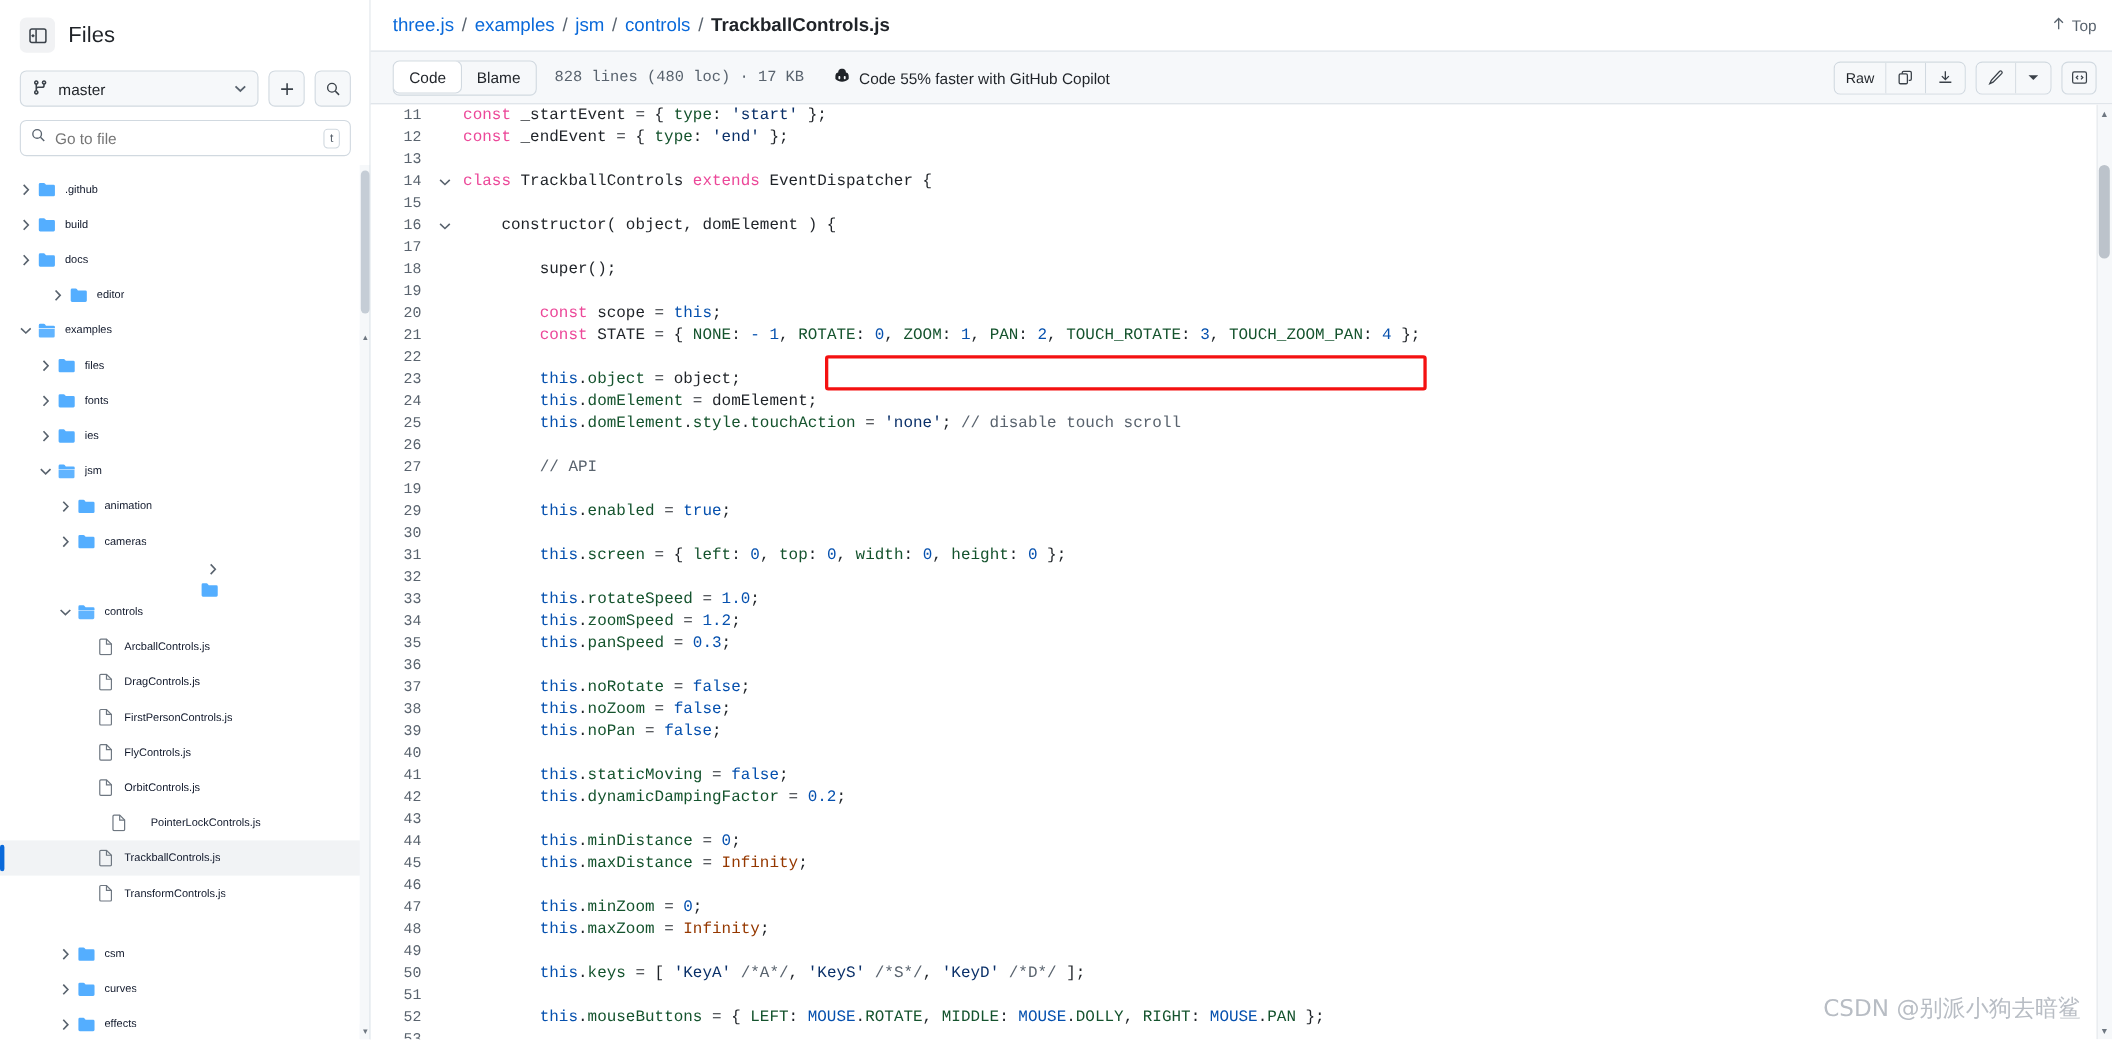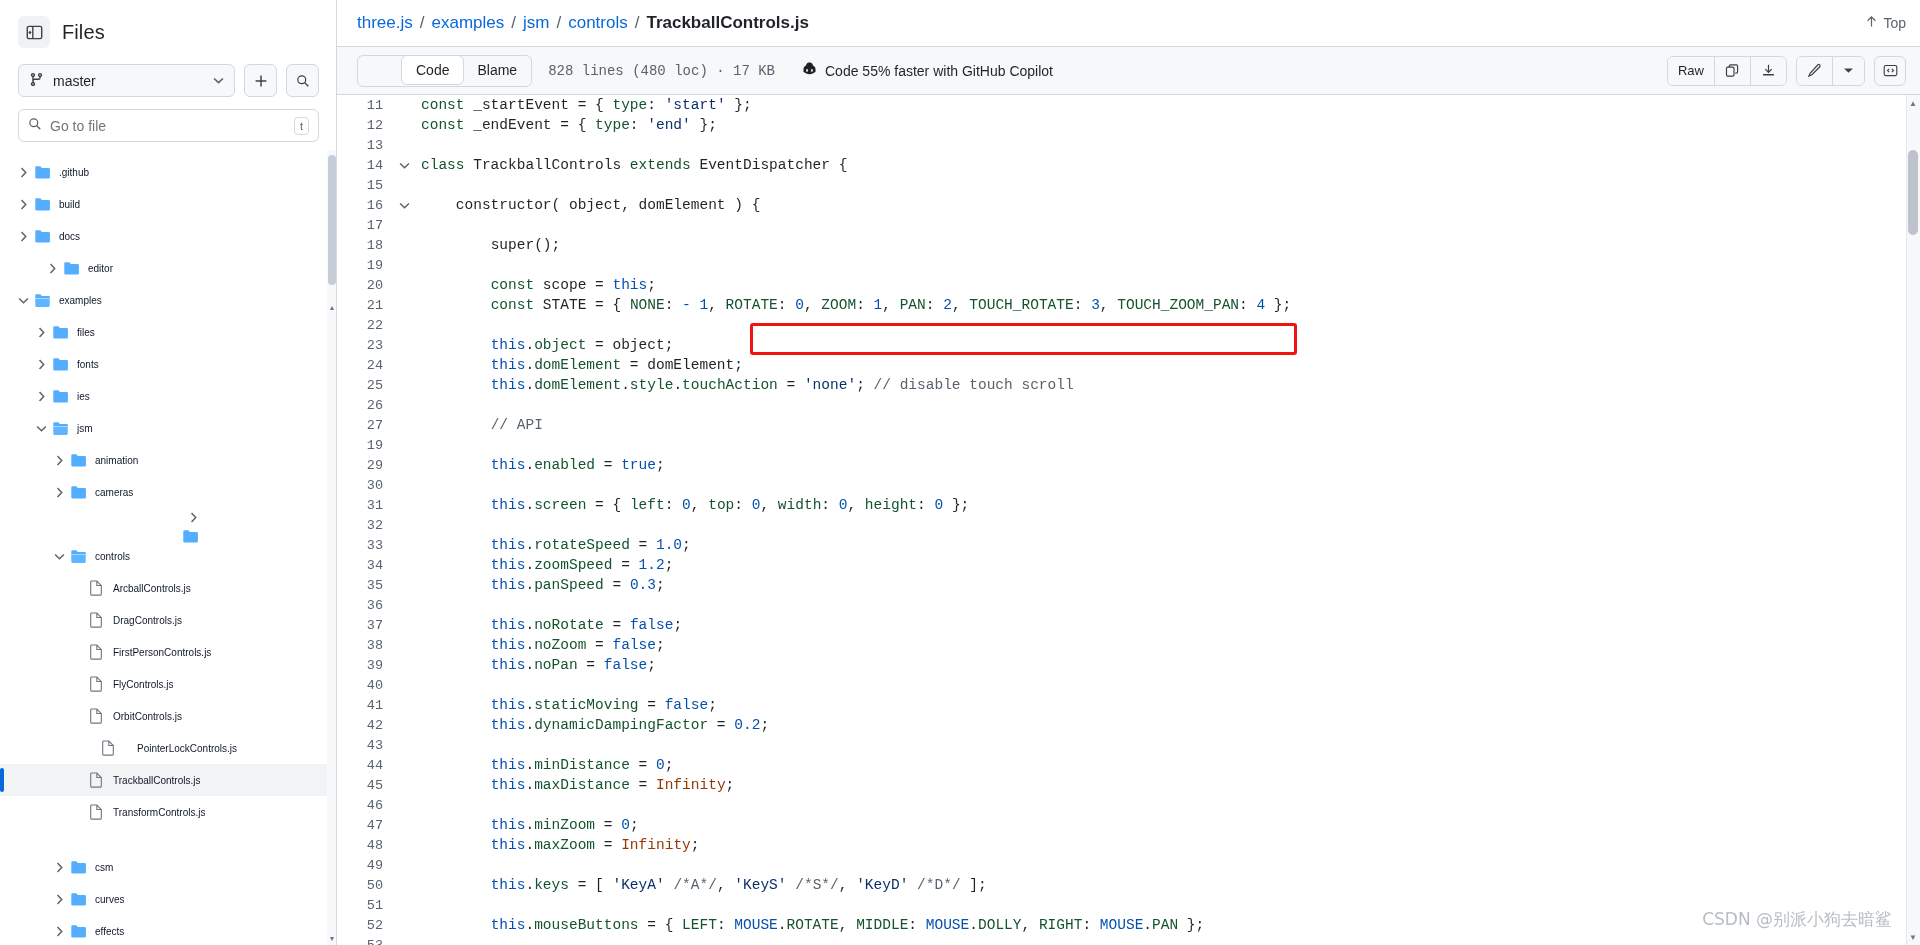--- a/index.html
+++ b/index.html
@@ -105,21 +105,21 @@
     margin-left: auto; display: flex; align-items: center; gap: 5px;
     color: #59636e; font-size: 14px; cursor: pointer;
   }
 
   .file-toolbar {
     height: 48px; display: flex; align-items: center; gap: 0;
     padding: 0 14px 0 20px; border-bottom: 1px solid #d1d9e0; background: #f6f8fa;
   }
   .seg {
     display: flex; border: 1px solid #d1d9e0; border-radius: 6px; overflow: hidden;
-    background: #f6f8fa; height: 32px; padding-left: 44px;
+    background: #f6f8fa; height: 32px;
   }
   .seg-btn {
     padding: 0 14px; height: 28px; display: flex; align-items: center;
     font-size: 14px; color: #1f2328; cursor: pointer; background: transparent; border: 0;
     font-family: "Liberation Sans", sans-serif;
   }
   .seg-btn.active { background: #ffffff; border: 1px solid #d1d9e0; border-radius: 6px; margin: -1px; height: 30px; }
   .meta {
     margin-left: 16px; font-size: 14px; color: #59636e;
     font-family: "Liberation Mono", monospace;
@@ -150,21 +150,21 @@
   }
   .cline { height: 20px; display: flex; align-items: center; white-space: pre; }
   .ln {
     width: 56px; flex: 0 0 56px; text-align: right; padding-right: 10px;
     color: #59636e; font-size: 13.5px; user-select: none;
   }
   .fold { width: 22px; flex: 0 0 22px; display: flex; align-items: center; justify-content: center; color: #59636e; font-size: 10px; }
   .src { padding-left: 6px; color: #1f2328; }
 
   
-  .k  { color: #14532d; }  
+  .k  { color: #ec4899; }  
   .v  { color: #0550ae; }  
   .p  { color: #1f2328; }  
   .s  { color: #0a3069; }  
   .c  { color: #59636e; }  
   .pr { color: #14532d; }  
   .cn { color: #953800; }  
 
   
   #redbox {
     position: absolute; left: 413px; top: 228px; width: 547px; height: 32px;
@@ -181,21 +181,21 @@
     background: #bcc3cb; border-radius: 6px;
   }
   .main-arrow {
     position: absolute; right: 0; width: 14px; height: 16px;
     display: flex; align-items: center; justify-content: center;
     font-size: 8px; color: #6e7781;
   }
 
   #watermark {
     position: absolute; right: 28px; bottom: 14px;
-    font-size: 17px; color: #b8bdc4; white-space: nowrap;
+    font-size: 21px; color: #b8bdc4; white-space: nowrap;
     font-family: "DejaVu Sans", sans-serif;
   }
 </style>
 </head>
 <body>
 
 <div id="app">
 
   <div id="sidebar">
     <div class="side-head">

